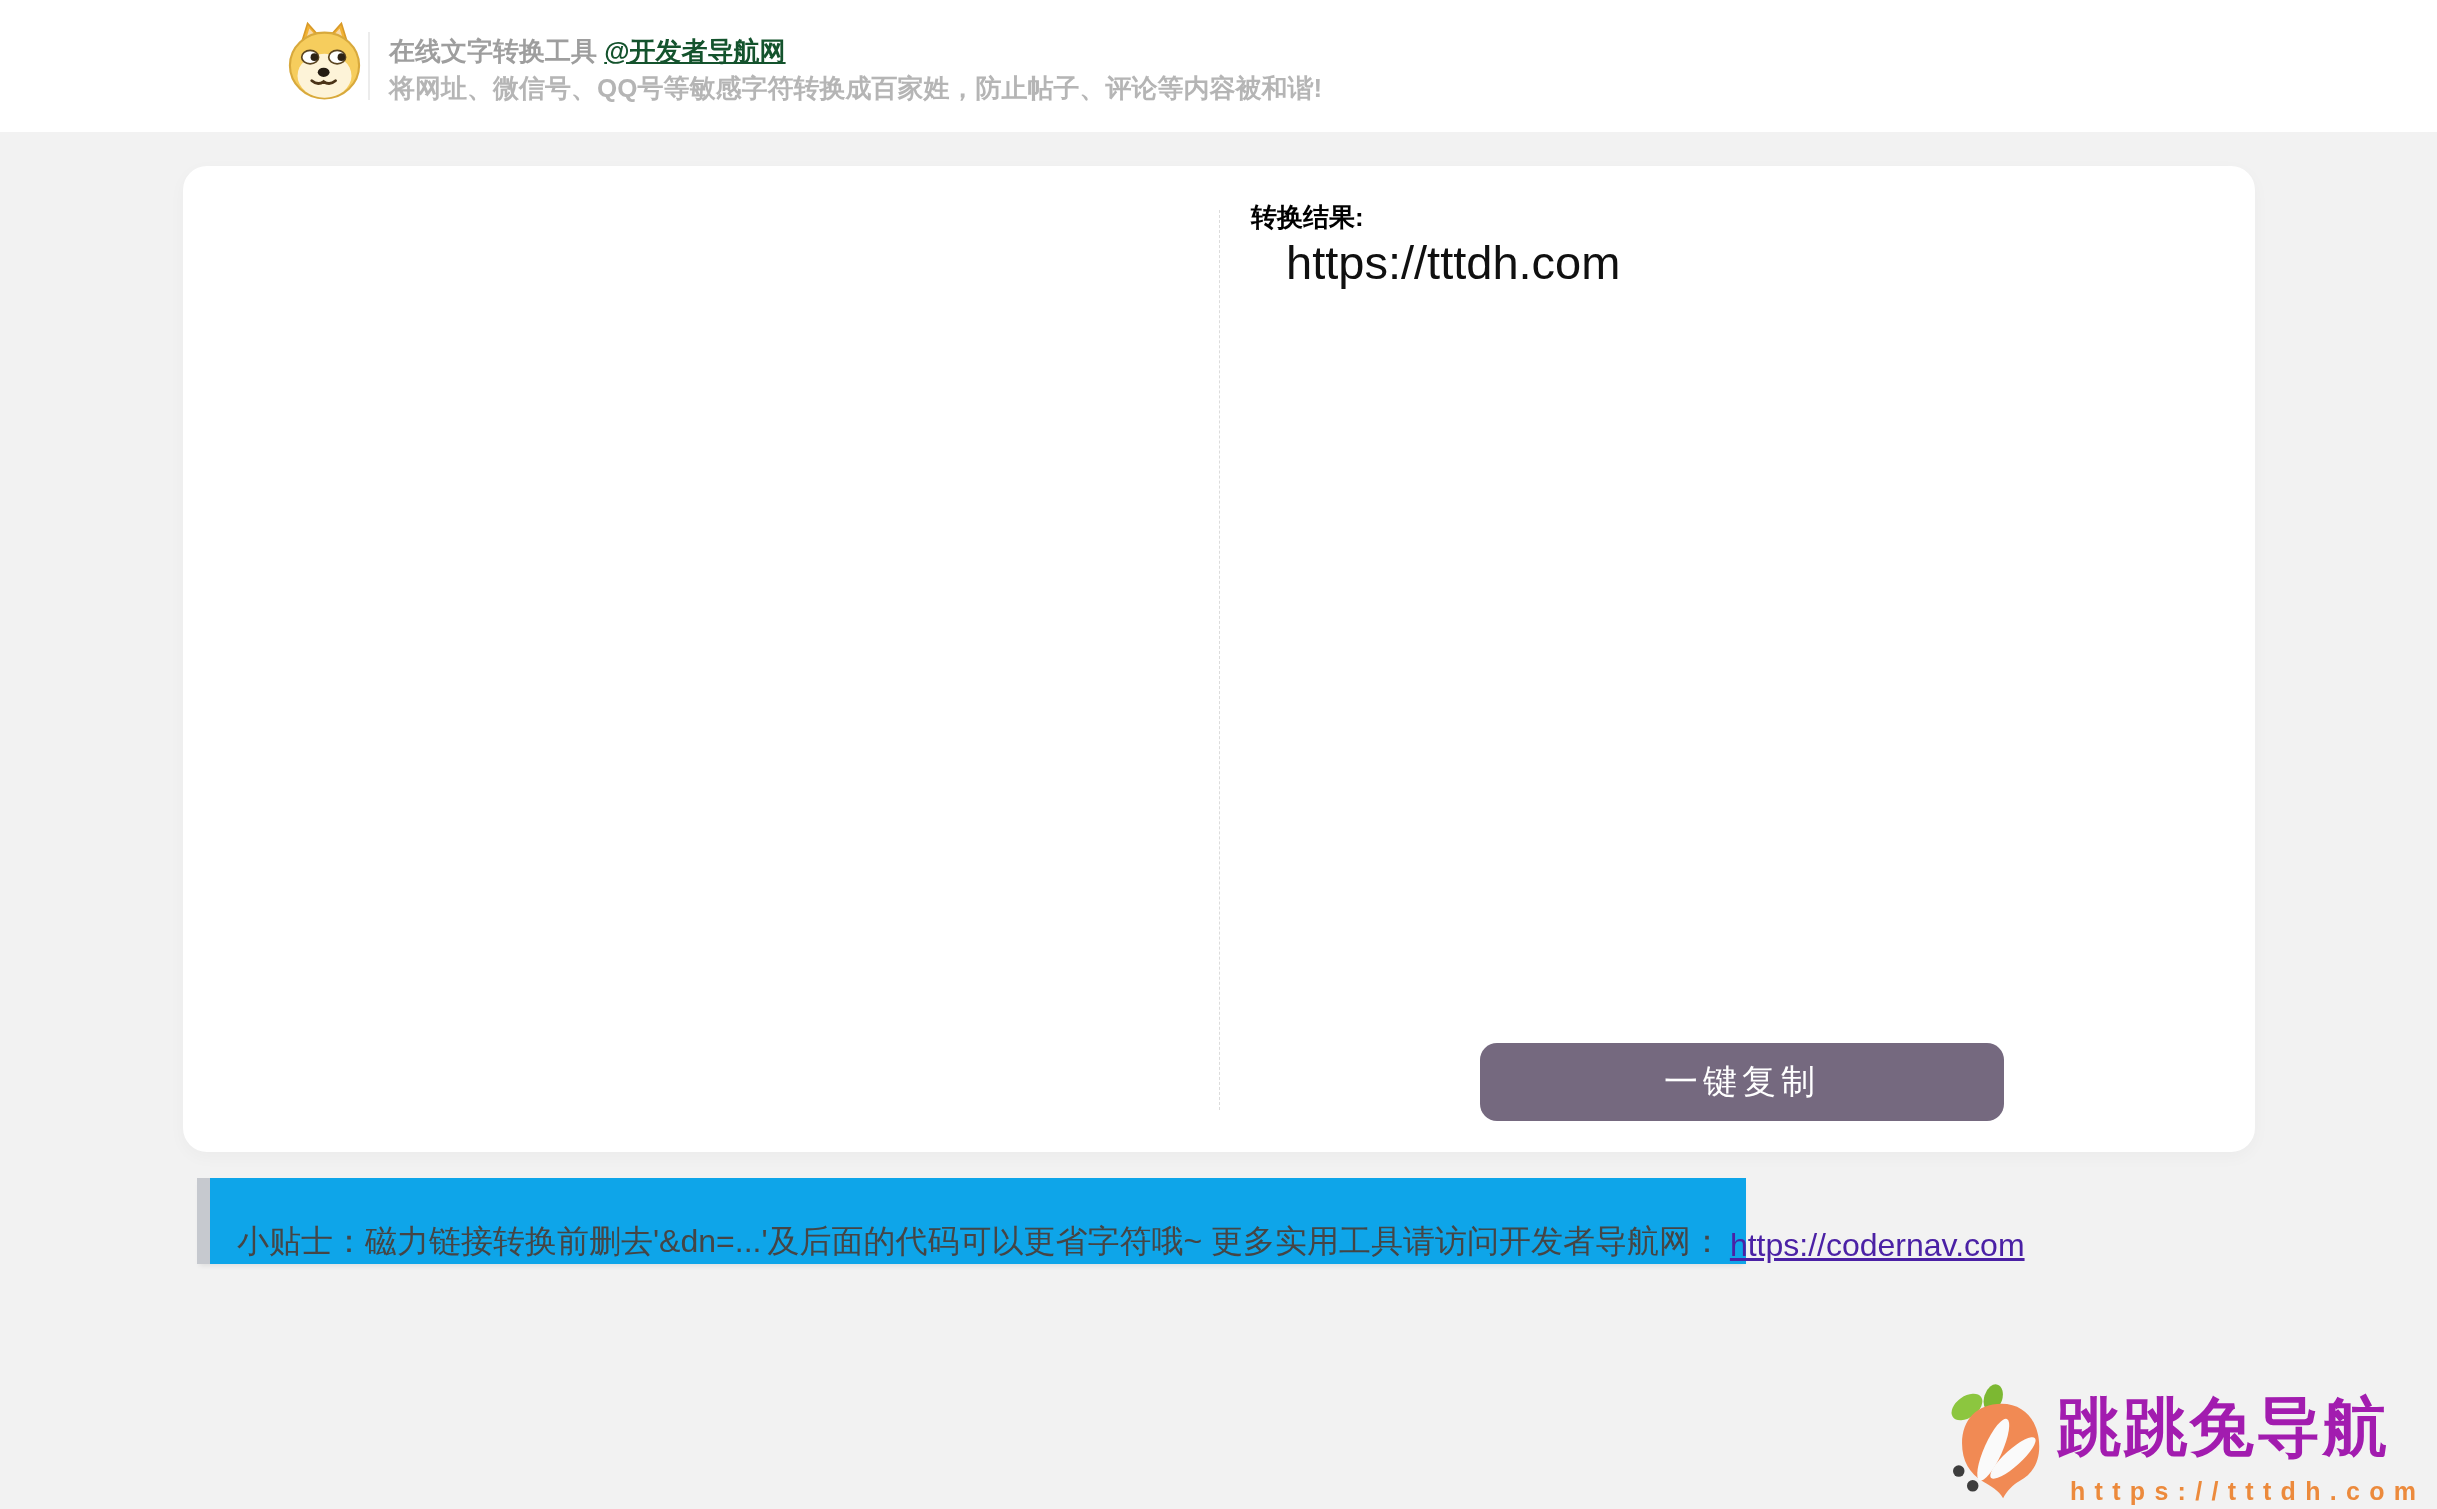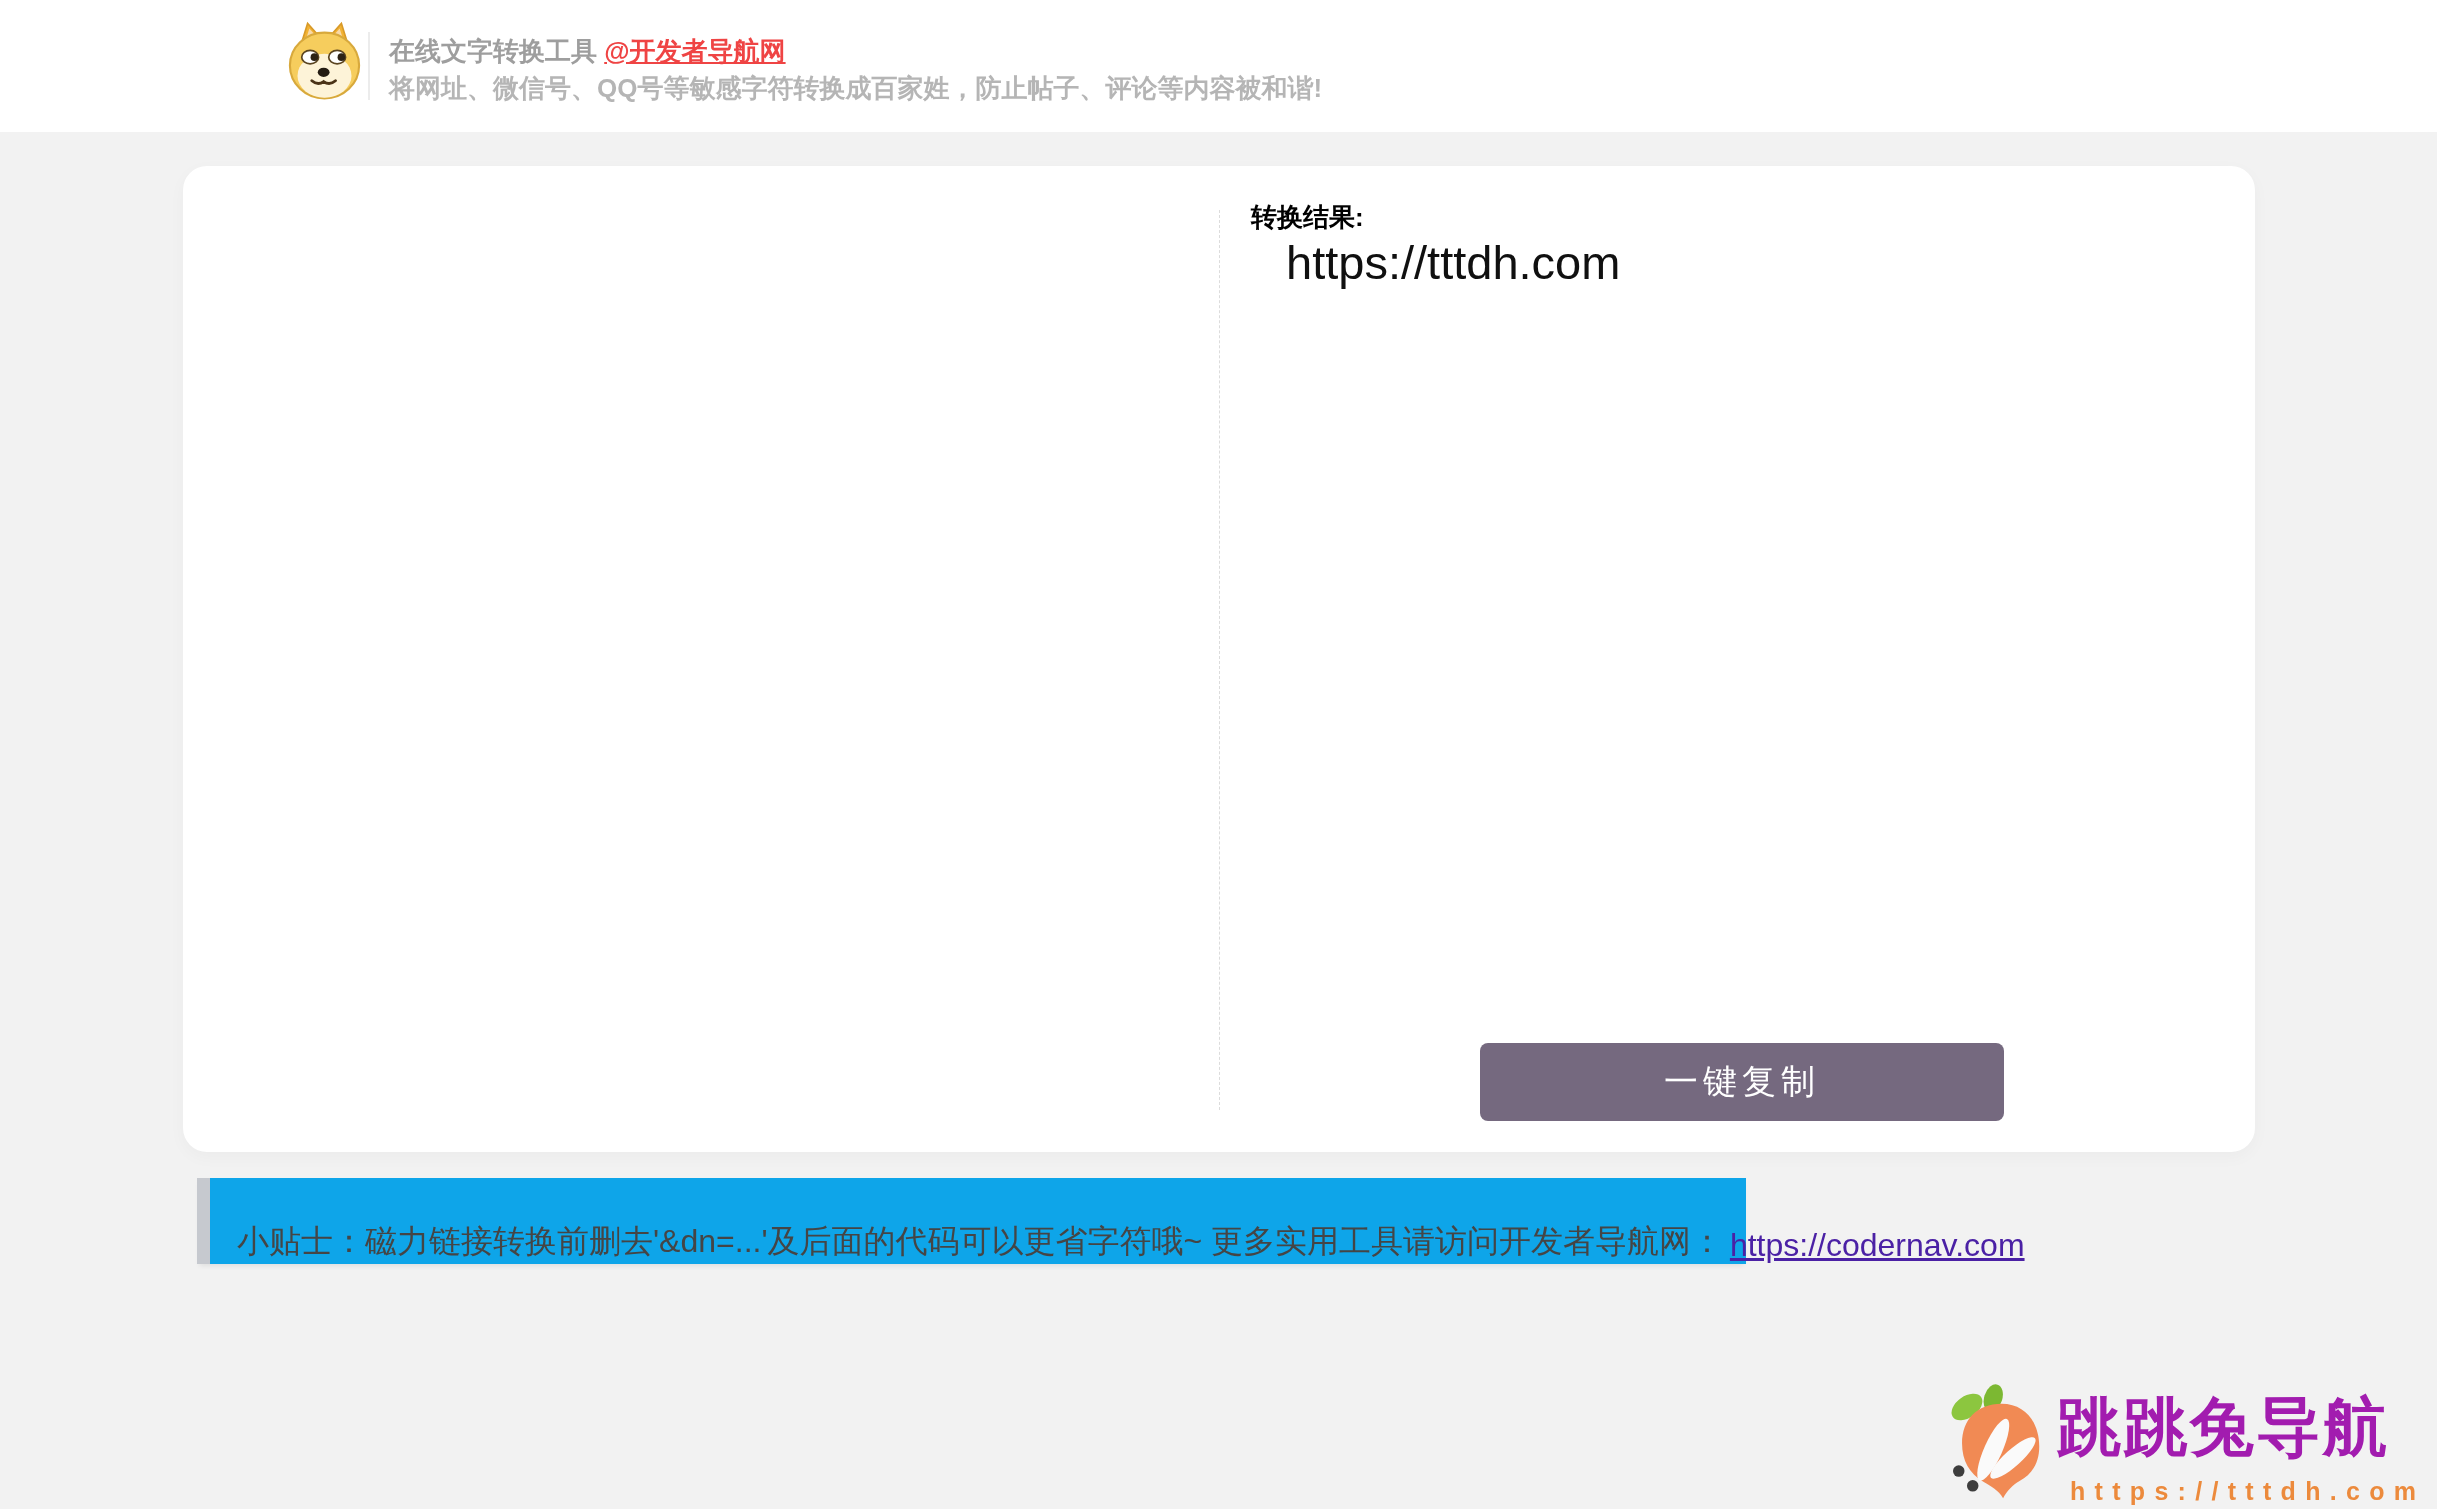--- a/index.html
+++ b/index.html
@@ -10,21 +10,21 @@
     font-family:"Liberation Sans","DejaVu Sans",sans-serif;
   }
   
   .header {
     position:absolute; left:0; top:0; width:2438px; height:132px;
     background:#ffffff;
   }
   .logo { position:absolute; left:284px; top:20px; width:81px; height:81px; }
   .hdiv { position:absolute; left:368px; top:32px; width:1.7px; height:68px; background:#ececec; }
   .hline1 { position:absolute; left:389px; top:34px; font-size:26px; font-weight:600; color:#9e9e9e; white-space:nowrap; }
-  .hline1 a { color:#ef4444; text-decoration:underline; font-weight:600;margin-top:15px; }
+  .hline1 a { color:#14532d; text-decoration:underline; font-weight:600;margin-top:15px; }
   .hline2 { position:absolute; left:389px; top:71px; font-size:26px; font-weight:600; color:#b5b5b5; white-space:nowrap; }
   
   .card {
     position:absolute; left:183px; top:166px; width:2072px; height:986px;
     background:#ffffff; border-radius:24px;
     box-shadow:0 5px 17px rgba(0,0,0,0.03);
   }
   .input-area {
     position:absolute; left:51px; top:71px; width:955px; min-height:845px;
     font-size:46px; line-height:1.3; color:#4b4b4b;
@@ -32,21 +32,21 @@
     white-space:pre-wrap; word-break:break-all;
   }
   .vdash {
     position:absolute; left:1036px; top:44px; height:900px; width:0;
     border-left:1.7px dashed #dcdcdc;
   }
   .result-label { position:absolute; left:1068px; top:34px; font-size:26px; font-weight:700; color:#000000; }
   .result-value { position:absolute; left:1103px; top:69px; font-size:47px; color:#101010; white-space:nowrap; }
   .copy-btn {
     position:absolute; left:1297px; top:877px; width:524px; height:78px;
-    background:#75697f; border:none; border-radius:8px; cursor:pointer;
+    background:#75697f; border:none; border-radius:17px; cursor:pointer;
     color:#ffffff; font-size:34px; letter-spacing:5px;
     font-family:"Liberation Sans","DejaVu Sans",sans-serif;
     display:flex; align-items:center; justify-content:center;
   }
   
   .tip {
     position:absolute; left:197px; top:1178px; width:1549px; height:86px;
     background:#0ea5e9; border-left:13.5px solid #c6c9cf;
     box-shadow:0 3.4px 5px -1.7px rgba(0,0,0,0.08);
     display:flex; align-items:flex-end; padding-left:27px;

